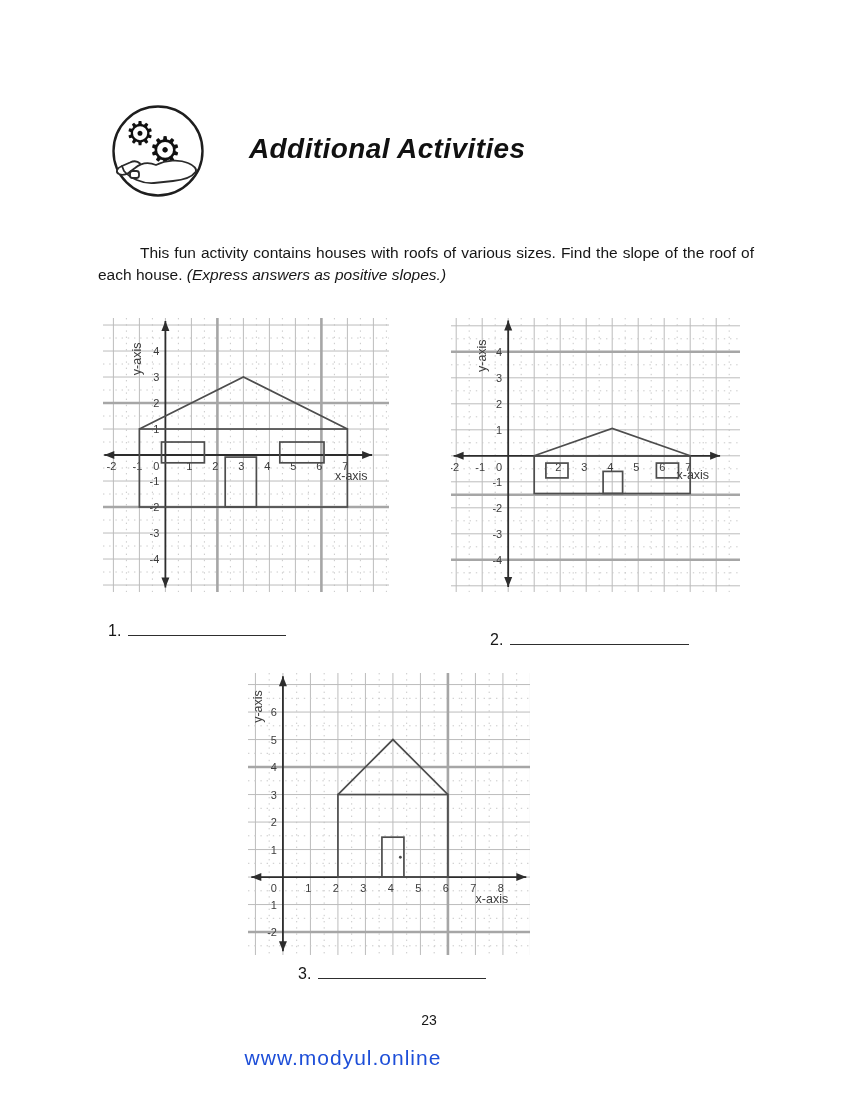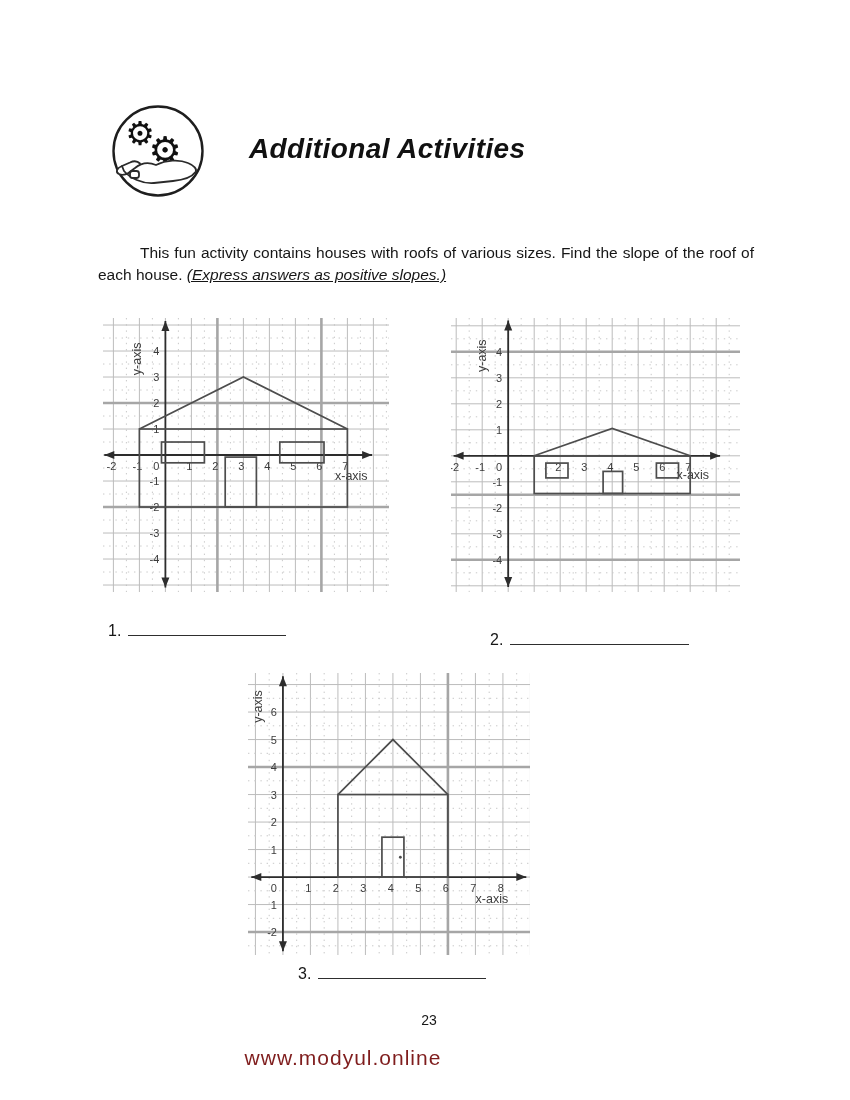--- a/index.html
+++ b/index.html
@@ -12,39 +12,39 @@
   #title{
     position:absolute;left:229px;top:133px;
     font-size:28px;font-weight:bold;font-style:italic;color:#111;
     letter-spacing:.4px;white-space:nowrap;margin-left:20px;
   }
   
   #intro{
     position:absolute;left:98px;top:226px;width:656px;
     font-size:15.5px;line-height:22px;text-align:justify;text-indent:42px;color:#161616;
   }
-  #intro .it{font-style:italic;text-decoration:underline;}
+  #intro .it{font-style:italic;}
   
   .graph{position:absolute;}
   .graph svg{display:block;}
   .graph text{font-family:"Liberation Sans",sans-serif;}
   
   .answer{position:absolute;font-size:16px;color:#161616;white-space:nowrap;}
   .answer .blank{
     display:inline-block;border-bottom:1.6px solid #2e2e2e;height:15px;
     margin-left:7px;vertical-align:baseline;
   }
   #ans1 .blank{width:158px;}
   #ans2 .blank{width:179px;}
   #ans3 .blank{width:168px;}
   
   #pagenum{position:absolute;left:4px;top:1012px;width:850px;text-align:center;font-size:14px;color:#161616;}
   #watermark{
     position:absolute;left:0;top:1046px;width:686px;text-align:center;
-    font-size:21px;color:#7f1d1d;letter-spacing:1px;
+    font-size:21px;color:#1d4ed8;letter-spacing:1px;
   }
 </style>
 </head>
 <body>
 
 <div id="page">
 
   <div id="icon">
     <svg width="96" height="96" viewBox="0 0 96 96">
       <circle cx="48" cy="48" r="44.5" fill="#ffffff" stroke="#1e1e1e" stroke-width="2.4"></circle>

